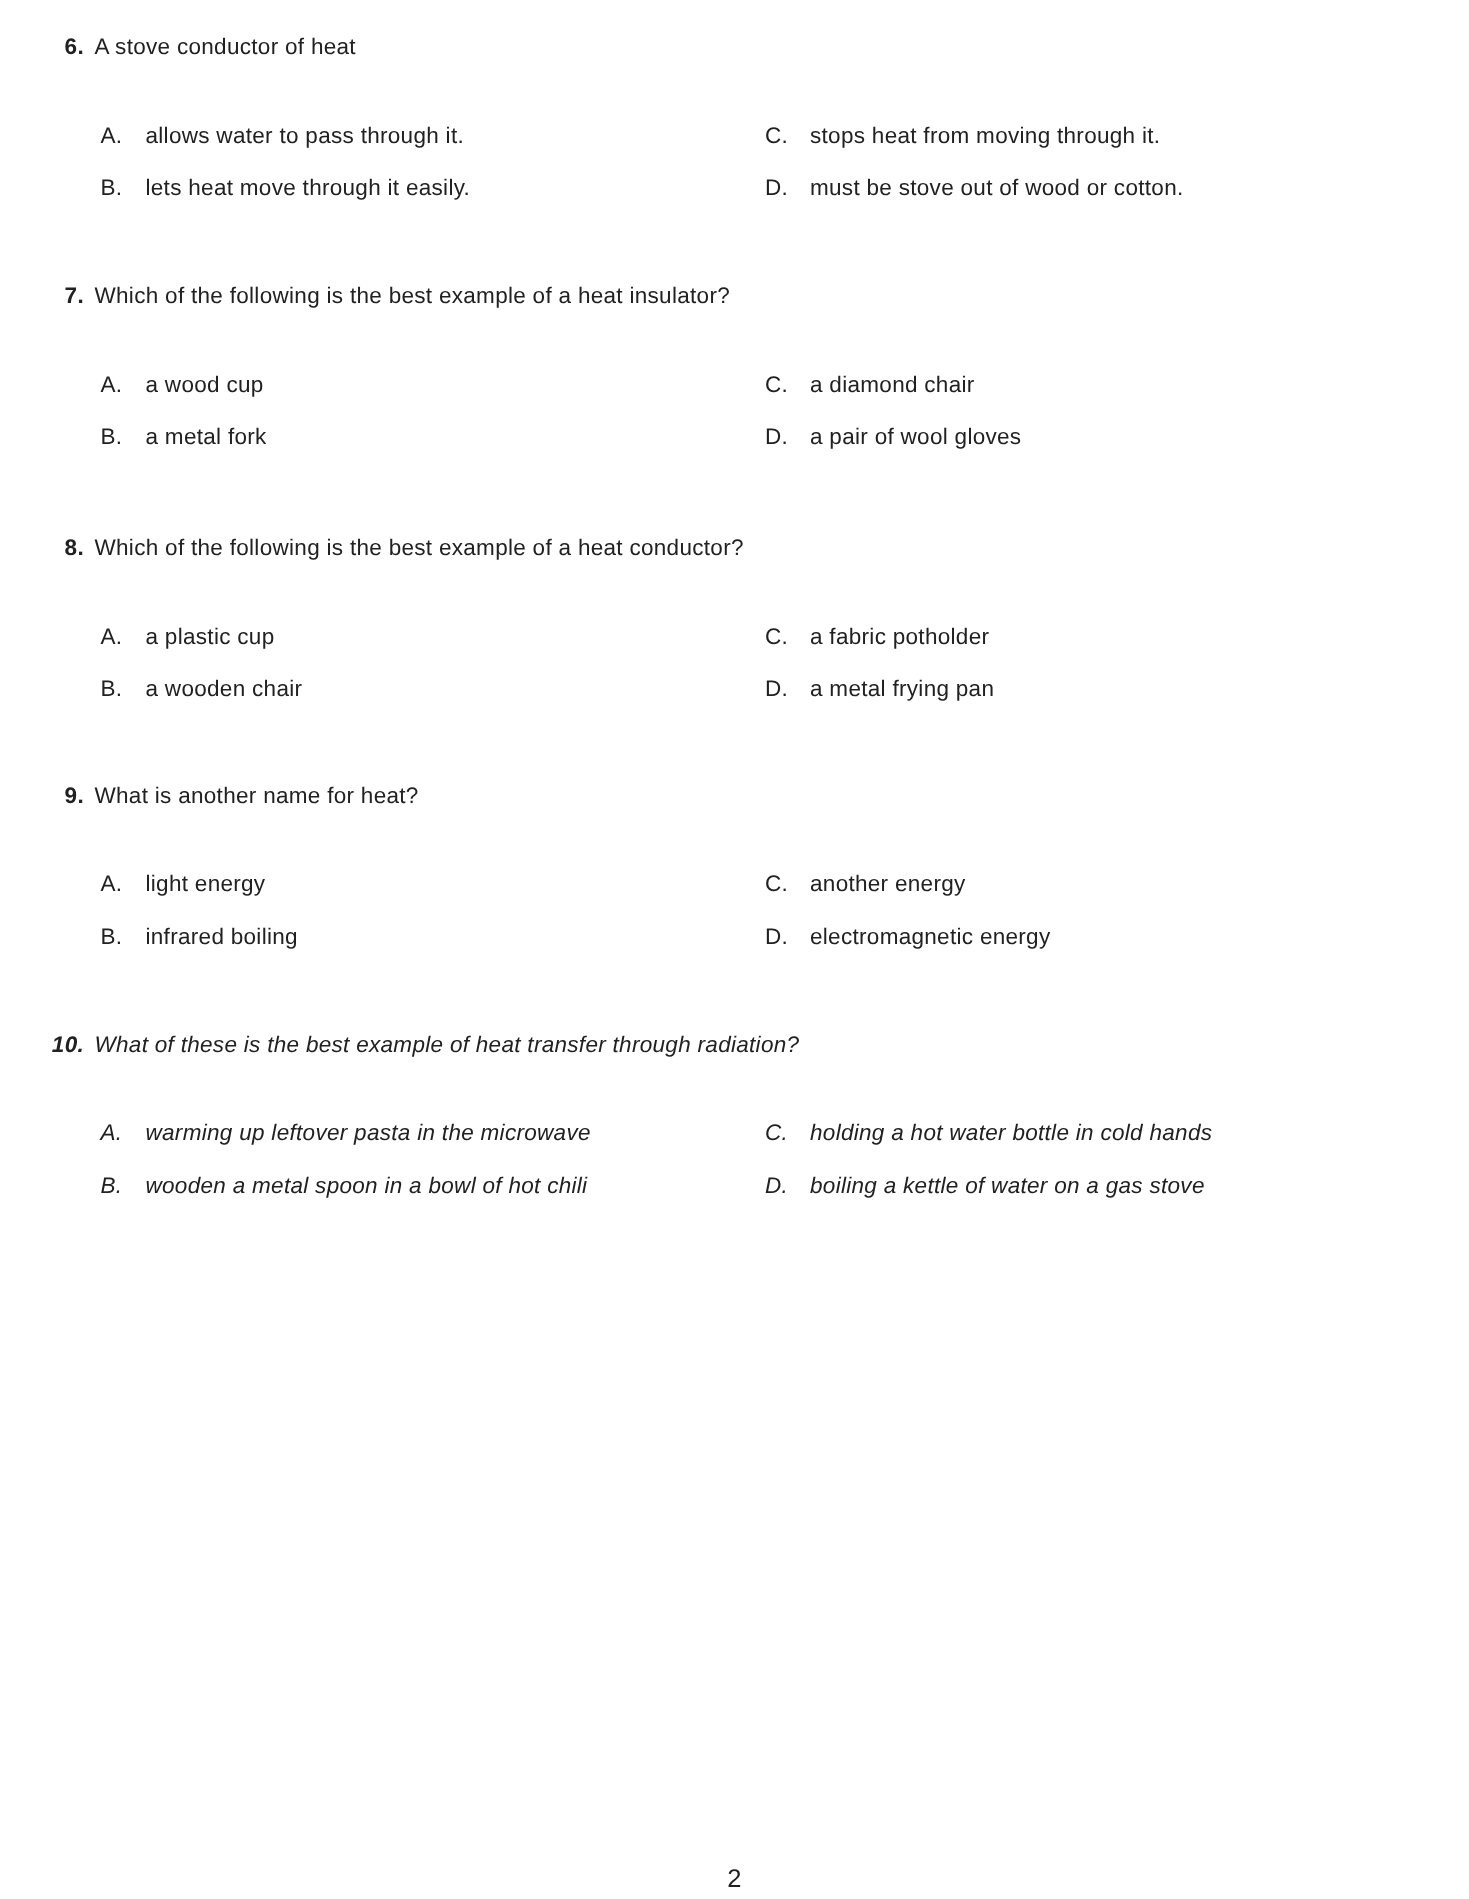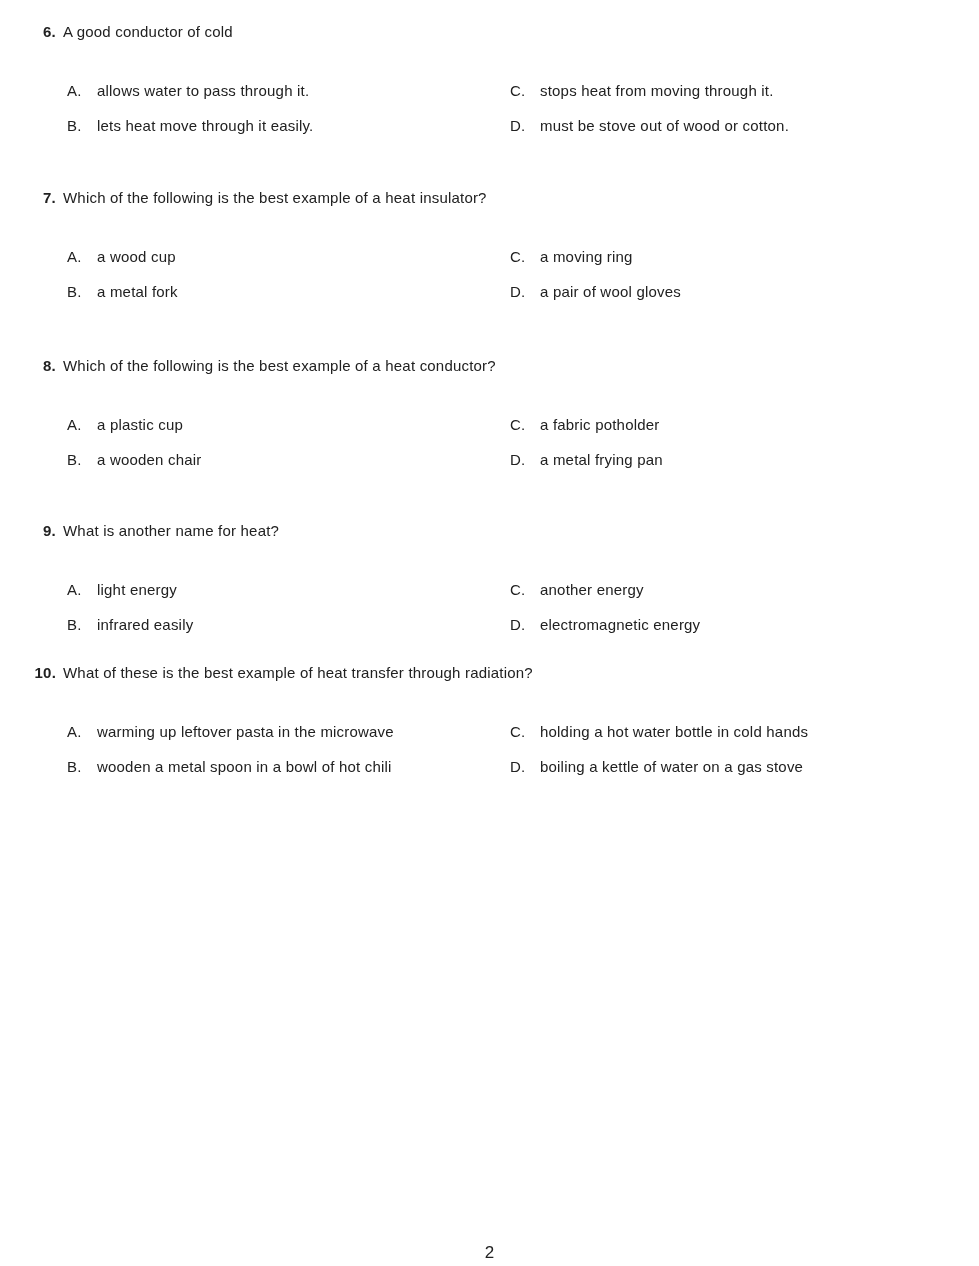--- a/index.html
+++ b/index.html
@@ -67,31 +67,31 @@
     top: 1243px;
     text-align: center;
     font-size: 17px;
     line-height: 20px;
   }
   
   .q-0 { top: 21px; }
   .q-1 { top: 187px; }
   .q-2 { top: 355px; }
   .q-3 { top: 520px; }
-  .q-4 { top: 662px; }
+  .q-4 { top: 686px; font-style: italic; }
 </style>
 </head>
 <body>
 
 <div class="page">
 
   <div class="question q-0">
     <div class="q-line">
       <span class="q-num">6.</span>
-      <span class="q-text">A good conductor of cold</span>
+      <span class="q-text">A stove conductor of heat</span>
     </div>
     <div class="options">
       <div class="option-row">
         <div class="option col1">
           <span class="opt-letter">A.</span>
           <span class="opt-text">allows water to pass through it.</span>
         </div>
         <div class="option col2">
           <span class="opt-letter">C.</span>
           <span class="opt-text">stops heat from moving through it.</span>
@@ -116,21 +116,21 @@
       <span class="q-text">Which of the following is the best example of a heat insulator?</span>
     </div>
     <div class="options">
       <div class="option-row">
         <div class="option col1">
           <span class="opt-letter">A.</span>
           <span class="opt-text">a wood cup</span>
         </div>
         <div class="option col2">
           <span class="opt-letter">C.</span>
-          <span class="opt-text">a moving ring</span>
+          <span class="opt-text">a diamond chair</span>
         </div>
       </div>
       <div class="option-row">
         <div class="option col1">
           <span class="opt-letter">B.</span>
           <span class="opt-text">a metal fork</span>
         </div>
         <div class="option col2">
           <span class="opt-letter">D.</span>
           <span class="opt-text">a pair of wool gloves</span>
@@ -180,21 +180,21 @@
           <span class="opt-text">light energy</span>
         </div>
         <div class="option col2">
           <span class="opt-letter">C.</span>
           <span class="opt-text">another energy</span>
         </div>
       </div>
       <div class="option-row">
         <div class="option col1">
           <span class="opt-letter">B.</span>
-          <span class="opt-text">infrared easily</span>
+          <span class="opt-text">infrared boiling</span>
         </div>
         <div class="option col2">
           <span class="opt-letter">D.</span>
           <span class="opt-text">electromagnetic energy</span>
         </div>
       </div>
     </div>
   </div>
 
   <div class="question q-4">

